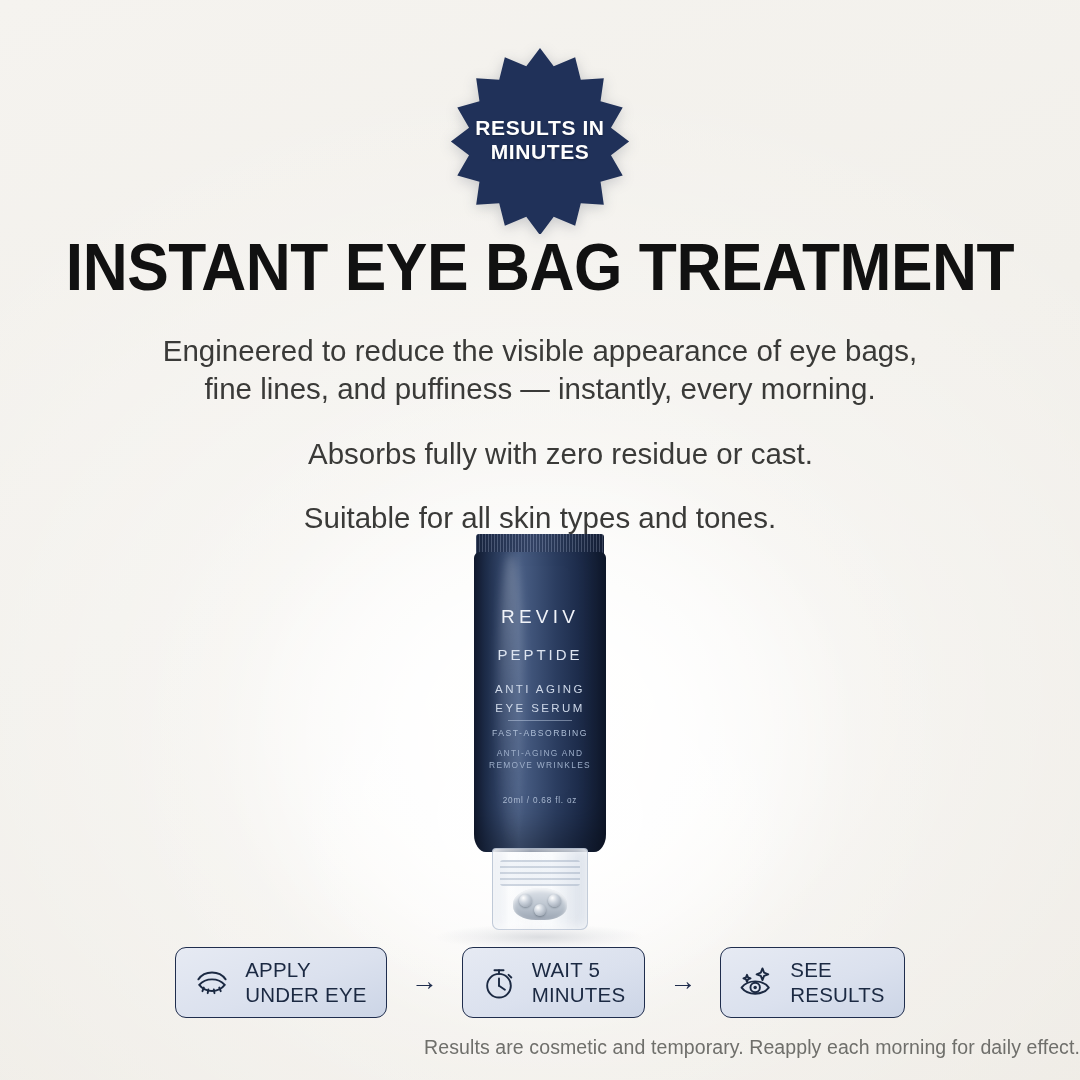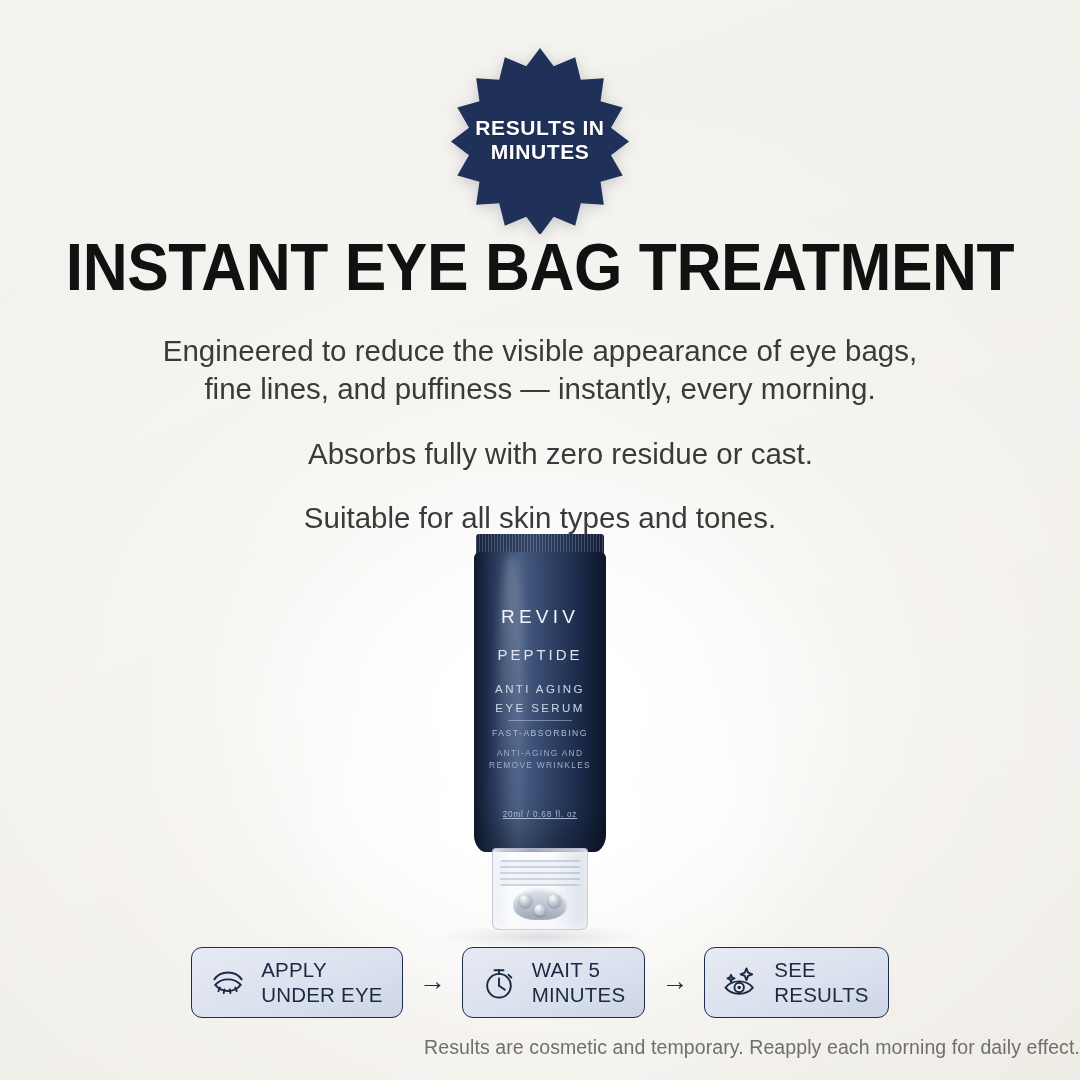--- a/index.html
+++ b/index.html
@@ -208,25 +208,24 @@
     letter-spacing: 1.3px;
     color: #9cadc8;
   }
   #tube-claim-2 {
     top: 226px;
     font-size: 8.4px;
     letter-spacing: 1.3px;
     color: #9cadc8;
   }
   #tube-volume {
-    top: 276px;
+    top: 262px;
     font-size: 8.2px;
     letter-spacing: 0.8px;
     color: #aab9d1;
-    text-decoration: underline;
   }
 
   
   .cap {
     position: absolute;
     top: 314px;
     left: 18px;
     width: 96px;
     height: 82px;
   }
@@ -282,21 +281,21 @@
   }
 
   
   #steps {
     position: absolute;
     top: 947px;
     left: 0; right: 0;
     display: flex;
     align-items: center;
     justify-content: center;
-    gap: 16px;
+    gap: 24px;
   }
   .chip {
     display: flex;
     align-items: center;
     gap: 13px;
     height: 71px;
     padding: 0 19px 0 16px;
     border-radius: 11px;
     background: linear-gradient(160deg, #e6eaf3 0%, #dbe1ee 55%, #ccd5e6 100%);
     border: 1.6px solid #1f2d4d;

